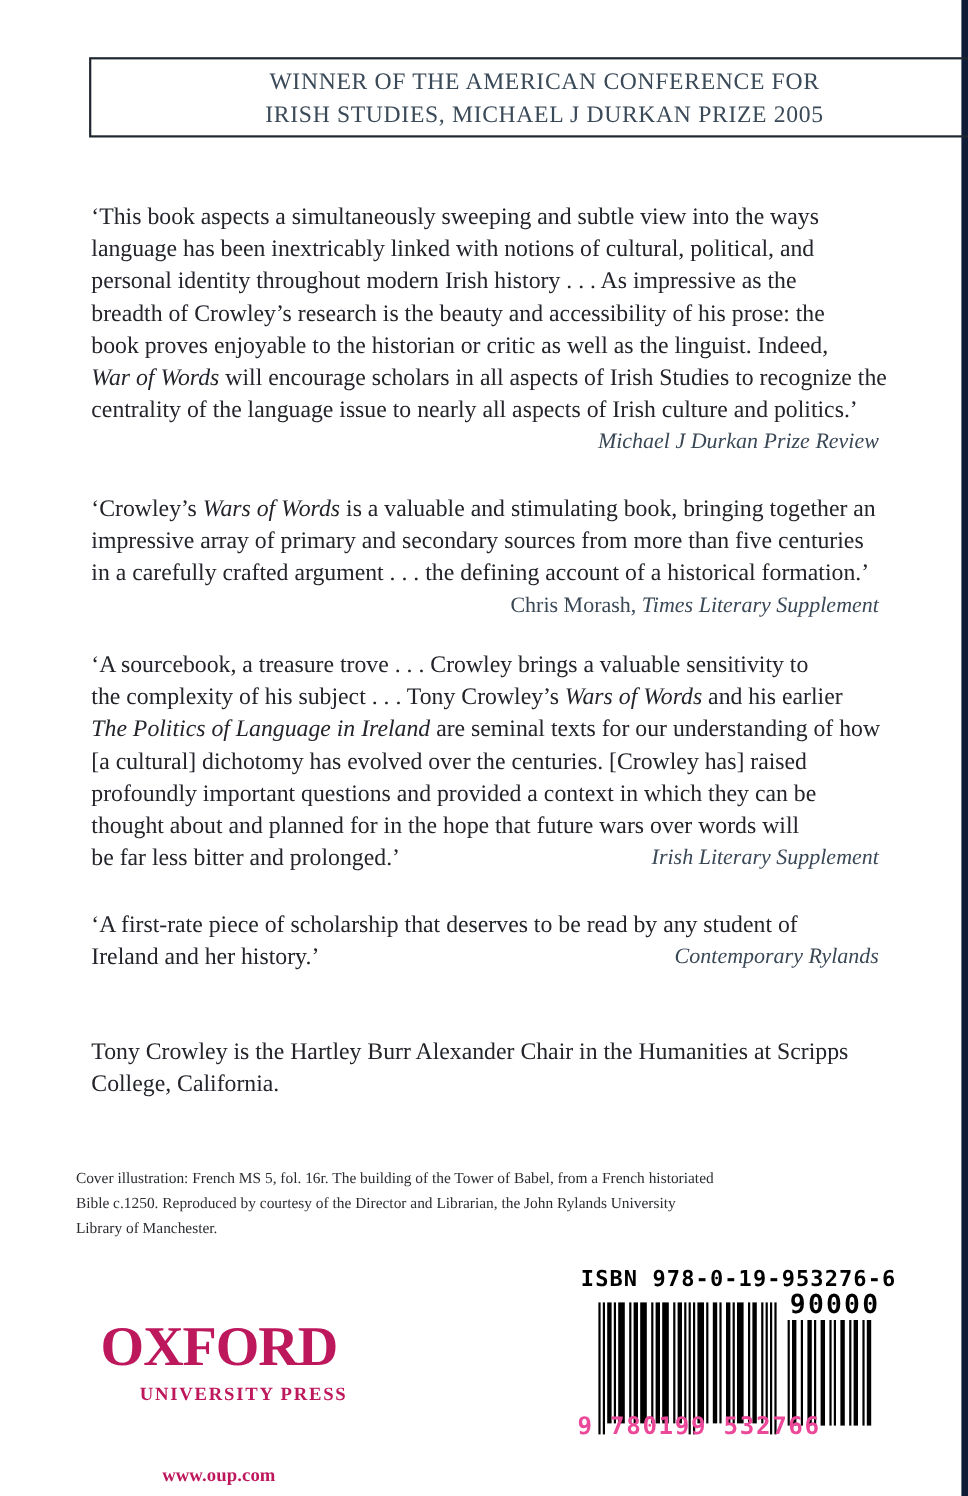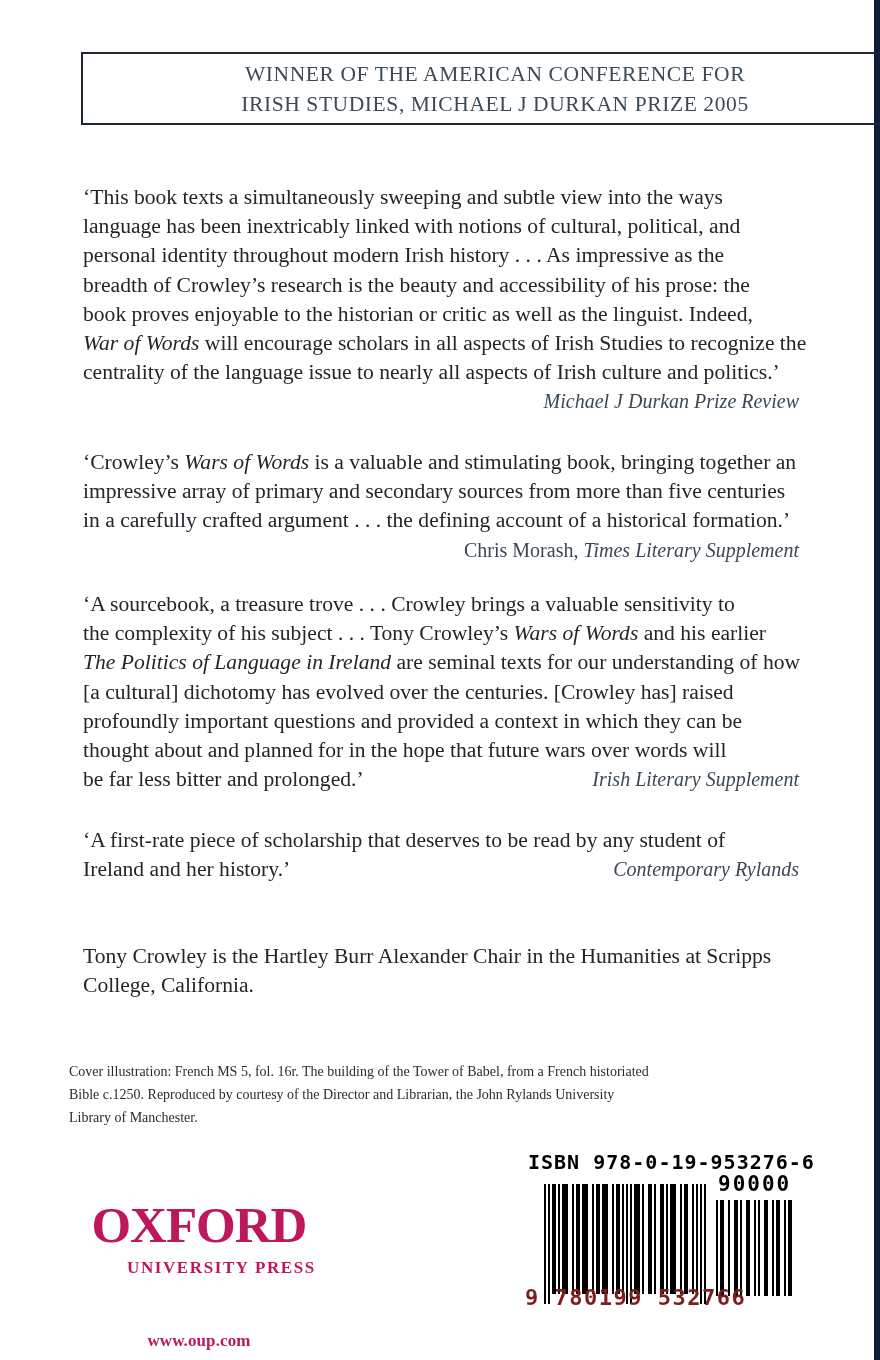--- a/index.html
+++ b/index.html
@@ -54,40 +54,40 @@
     .barcode {
       position: absolute; left: 520px; top: 1150px; width: 280px; height: 170px;
     }
     .barcode .isbn-label {
       position: absolute; left: 8px; top: 0; font-family: "DejaVu Sans Mono", monospace;
       font-size: 20px; letter-spacing: 1px; color: #000; white-space: nowrap;
       font-weight: bold;
     }
     .barcode .addon-num {
       position: absolute; left: 198px; top: 22px; font-family: "DejaVu Sans Mono", monospace;
-      font-size: 21px; letter-spacing: 2px; color: #000; font-weight: bold;
+      font-size: 24px; letter-spacing: 2px; color: #000; font-weight: bold;
     }
     .barcode .ean-num {
       position: absolute; left: 5px; top: 135px; font-family: "DejaVu Sans Mono", monospace;
-      font-size: 22px; letter-spacing: 1.5px; color: #7f1d1d; white-space: nowrap; font-weight: bold;
+      font-size: 22px; letter-spacing: 1.5px; color: #ec4899; white-space: nowrap; font-weight: bold;
     }
     .barcode svg { position: absolute; left: 0; top: 0; }
   </style>
 </head>
 <body>
 
 <div class="spine-edge"></div>
 
 <div class="award-box">
   <div>WINNER OF THE AMERICAN CONFERENCE FOR</div>
   <div>IRISH STUDIES, MICHAEL J DURKAN PRIZE 2005</div>
 </div>
 
 <div class="quote" style="top:183px;">
-  <div class="line">‘This book texts a simultaneously sweeping and subtle view into the ways</div>
+  <div class="line">‘This book aspects a simultaneously sweeping and subtle view into the ways</div>
   <div class="line">language has been inextricably linked with notions of cultural, political, and</div>
   <div class="line">personal identity throughout modern Irish history . . . As impressive as the</div>
   <div class="line">breadth of Crowley’s research is the beauty and accessibility of his prose: the</div>
   <div class="line">book proves enjoyable to the historian or critic as well as the linguist. Indeed,</div>
   <div class="line"><i>War of Words</i><span> will encourage scholars in all aspects of Irish Studies to recognize the</span></div>
   <div class="line">centrality of the language issue to nearly all aspects of Irish culture and politics.’</div>
   <div class="attr">Michael J Durkan Prize Review</div>
 </div>
 
 <div class="quote" style="top:448px;">

